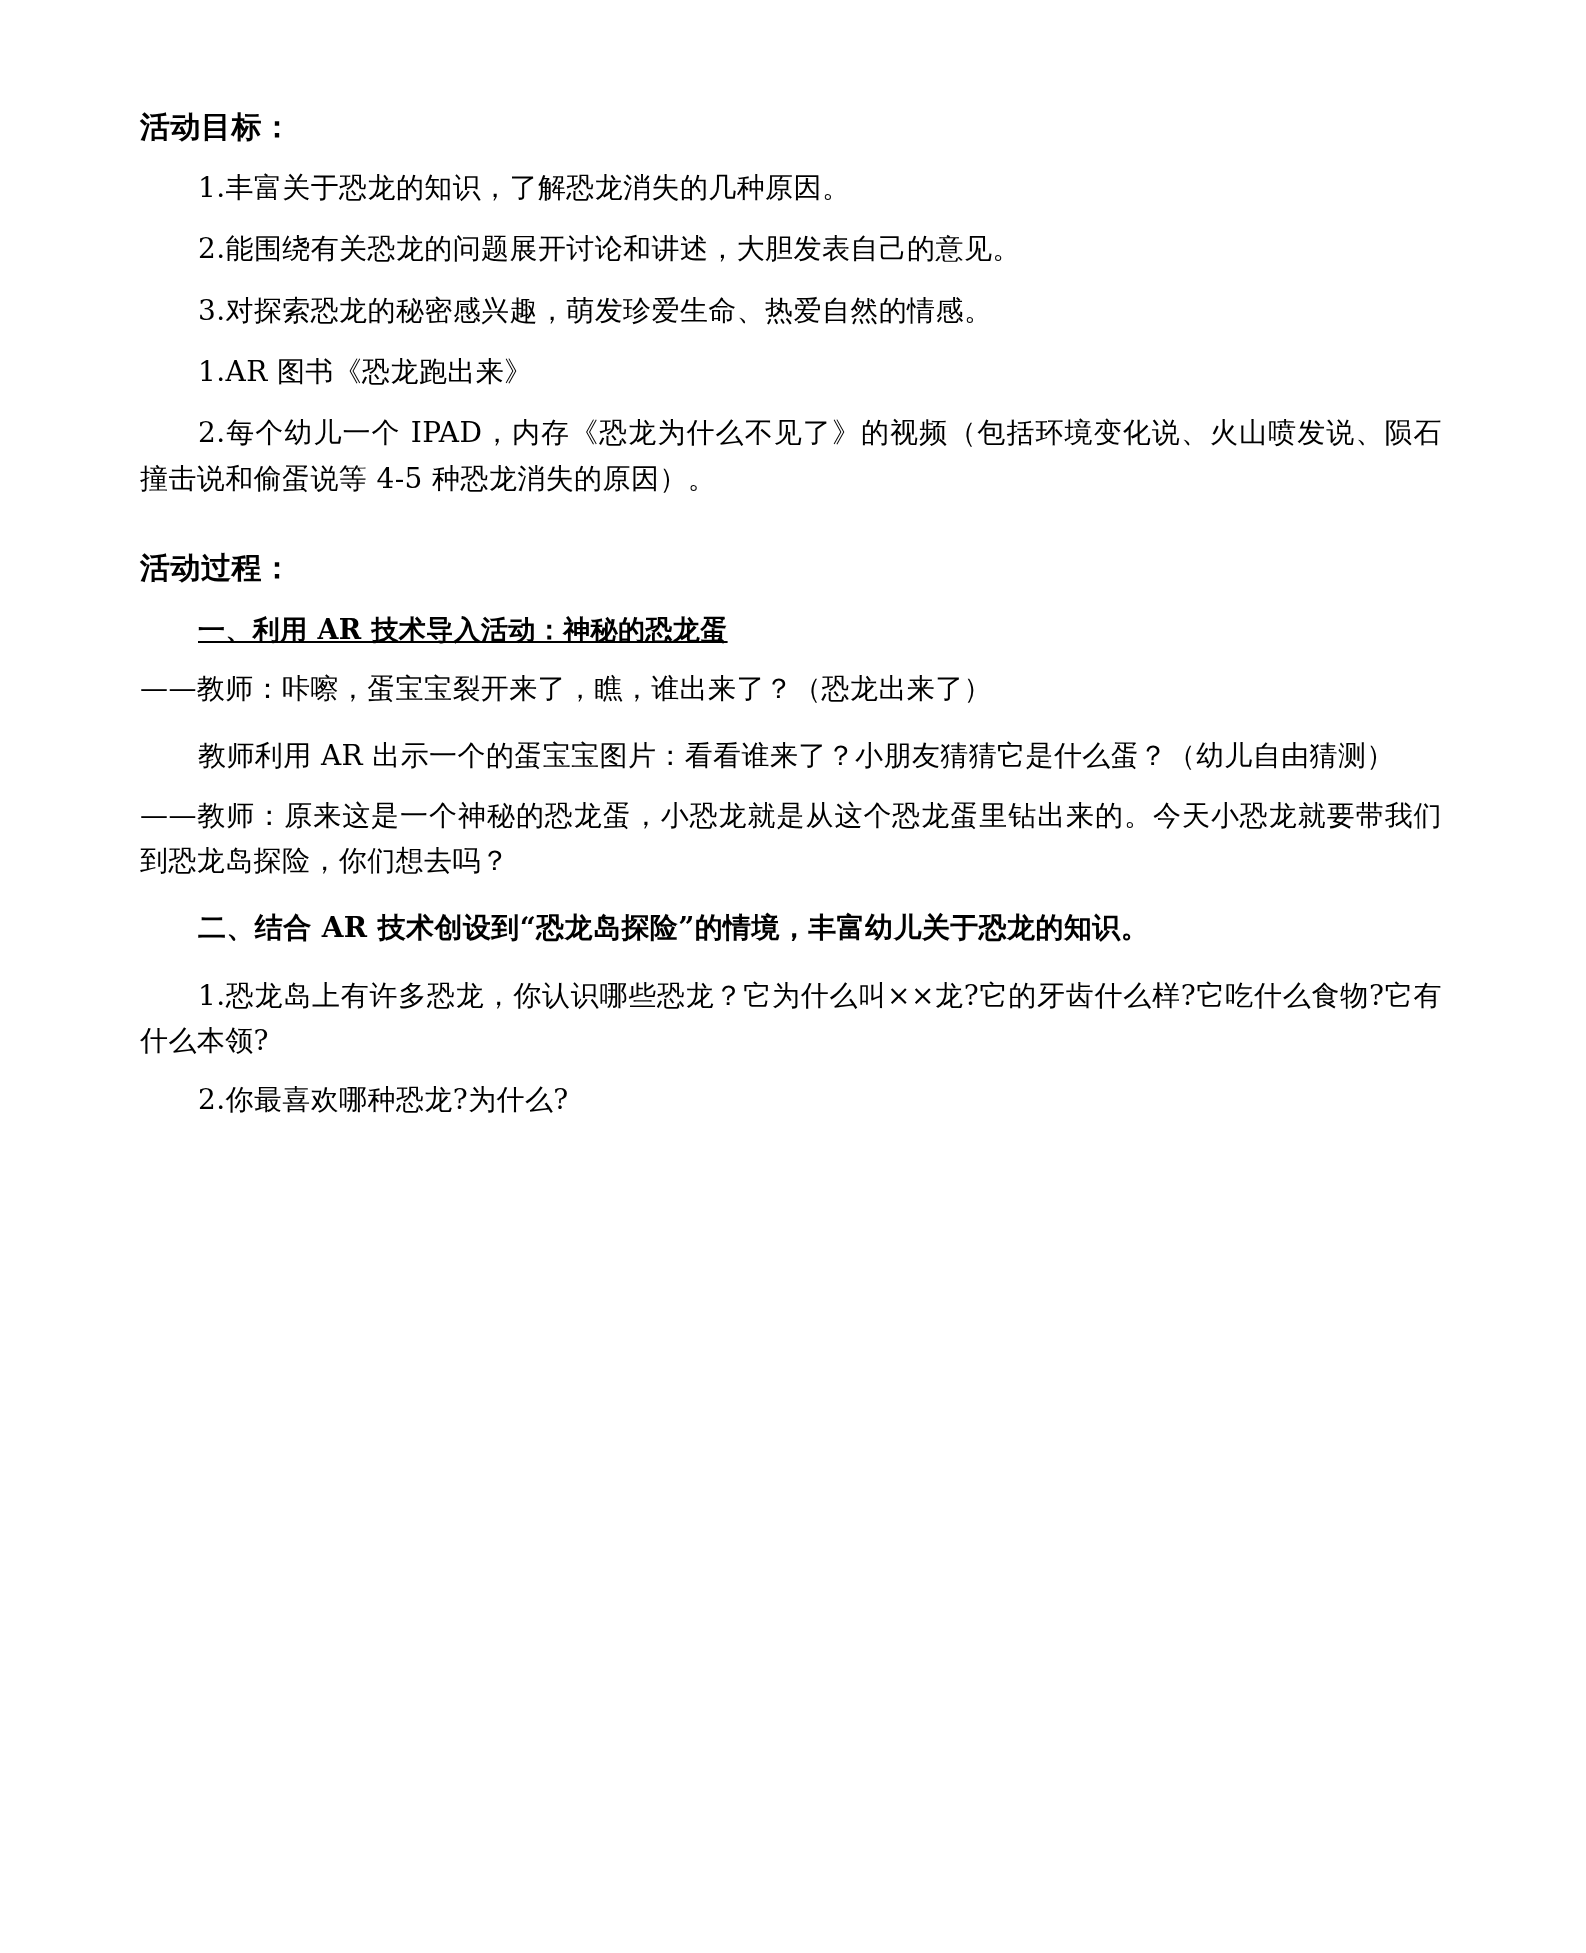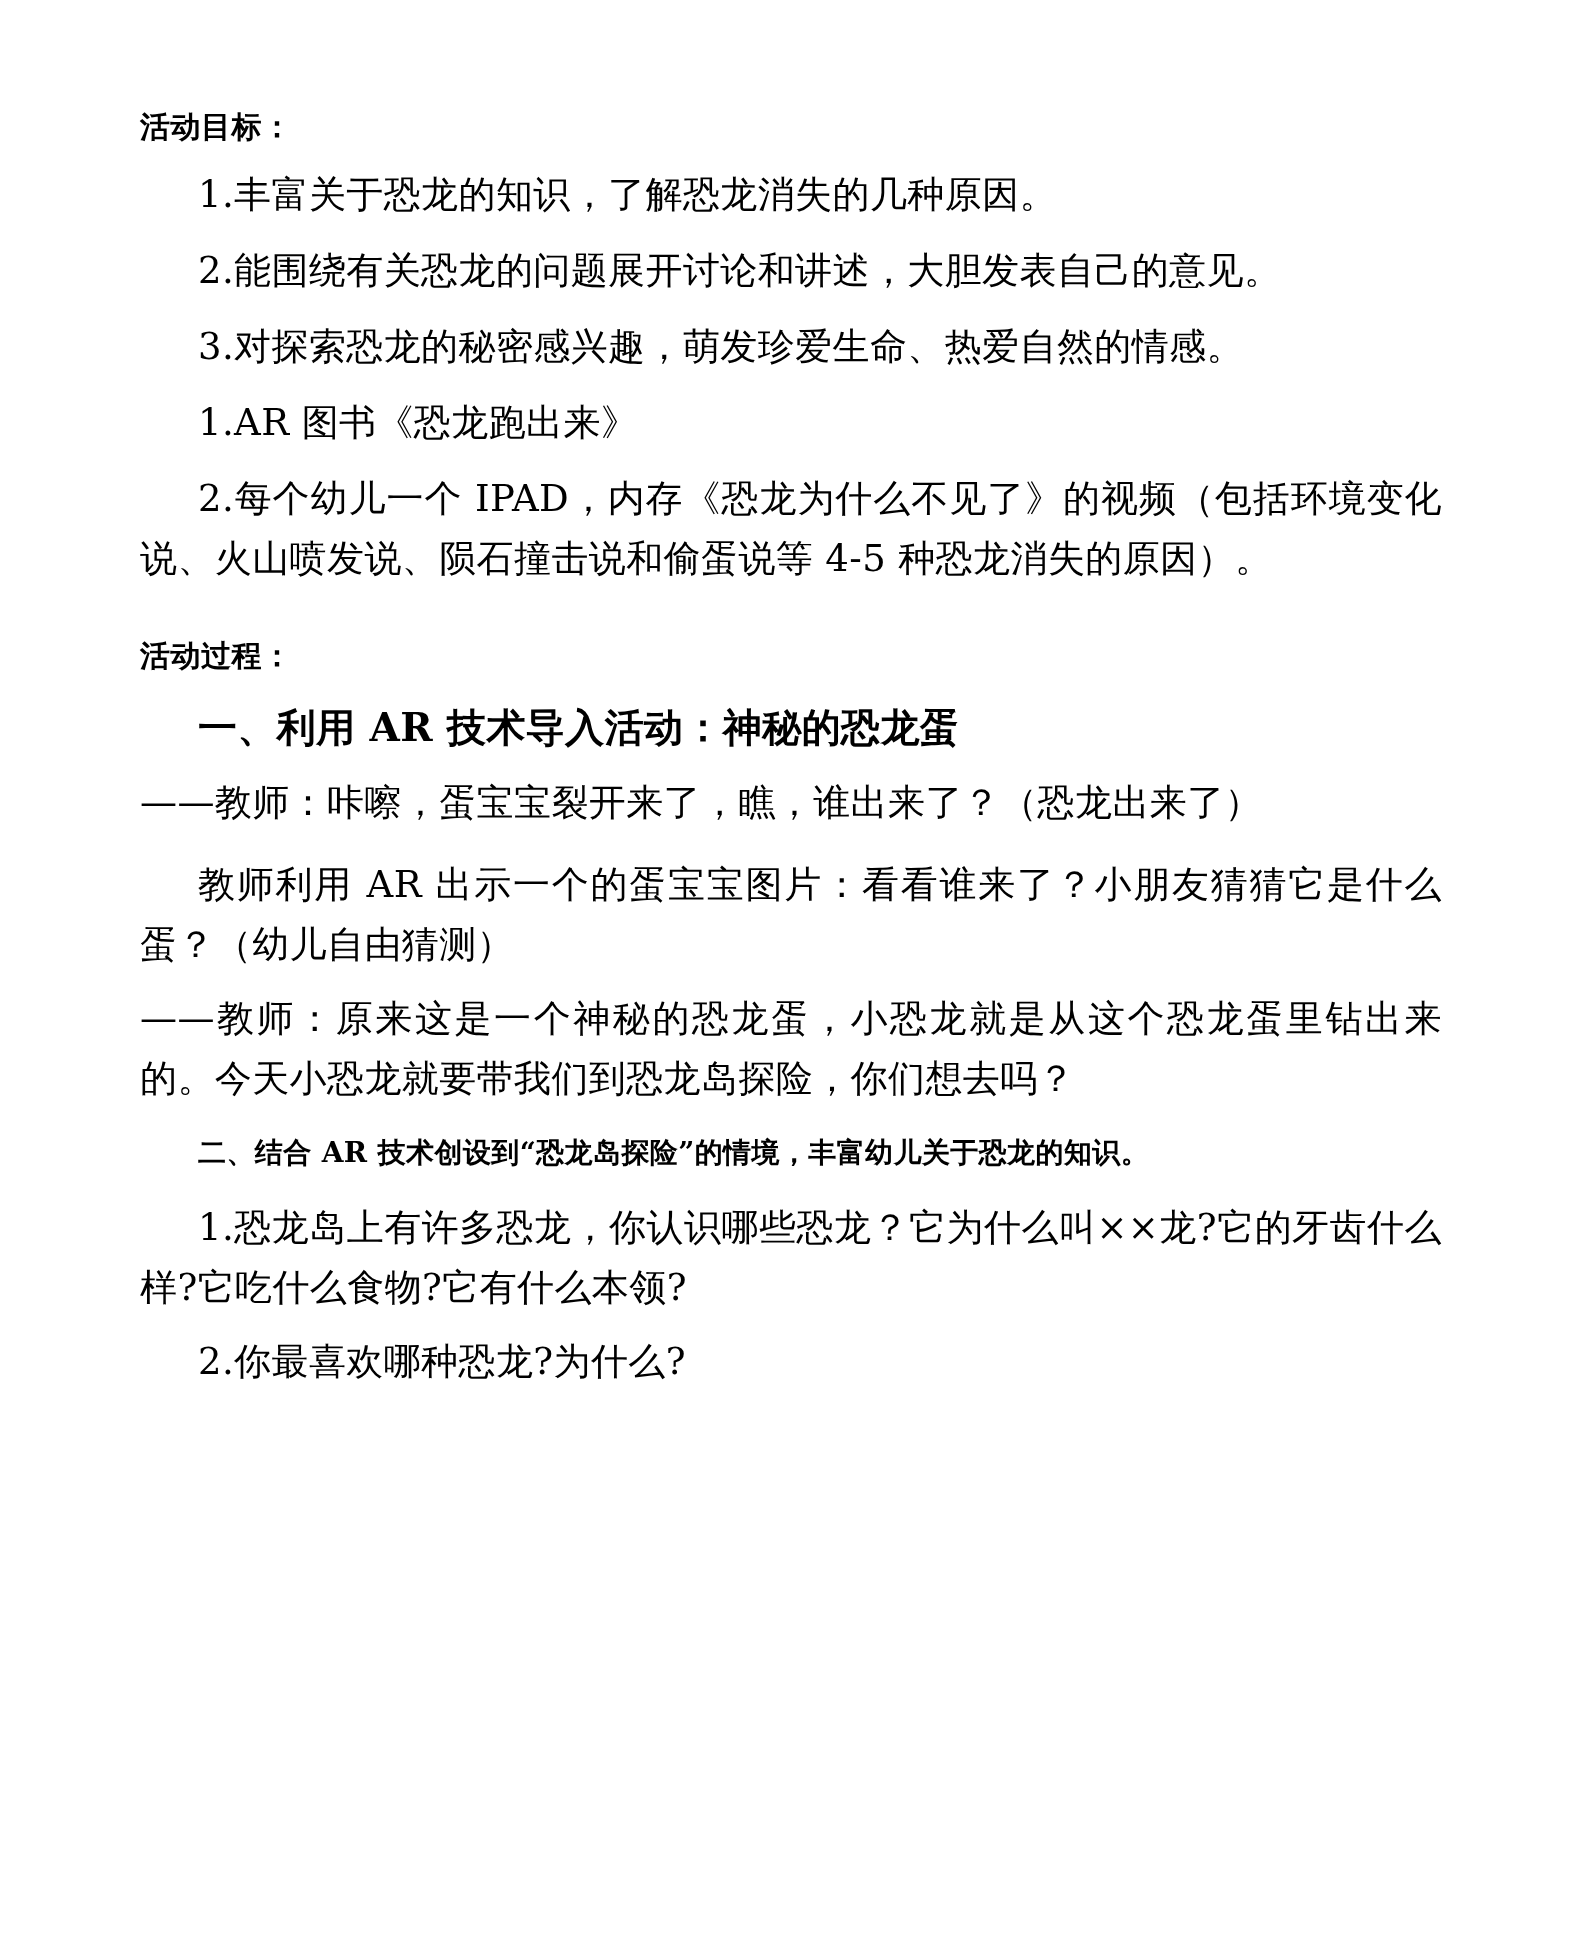--- a/index.html
+++ b/index.html
@@ -32,40 +32,41 @@
     font-family: "DejaVu Serif", "Liberation Serif", serif;
   }
   .section-heading {
     font-size: 30px;
     font-weight: bold;
     margin: 44px 0 0 0;
     line-height: 1.5;
     letter-spacing: 0.5px;
   }
   .body-line {
-    font-size: 37px;
+    font-size: 28px;
     line-height: 1.62;
     margin: 16px 4px 0 0;
     text-align: justify;
     letter-spacing: 0.4px;
     word-break: break-all;
   }
   .indent {
     text-indent: 58px;
   }
   .noindent {
     text-indent: 0;
   }
   .sub-heading {
-    font-size: 39px;
+    font-size: 27px;
     font-weight: bold;
     line-height: 1.62;
     margin: 18px 0 0 0;
     text-indent: 58px;
     letter-spacing: 0.4px;
+    text-decoration: underline;
   }
   .sub-heading-block {
     font-size: 28px;
     font-weight: bold;
     line-height: 1.62;
     margin: 18px 0 0 0;
     text-indent: 58px;
     text-align: justify;
     letter-spacing: 0.4px;
     word-break: break-all;

